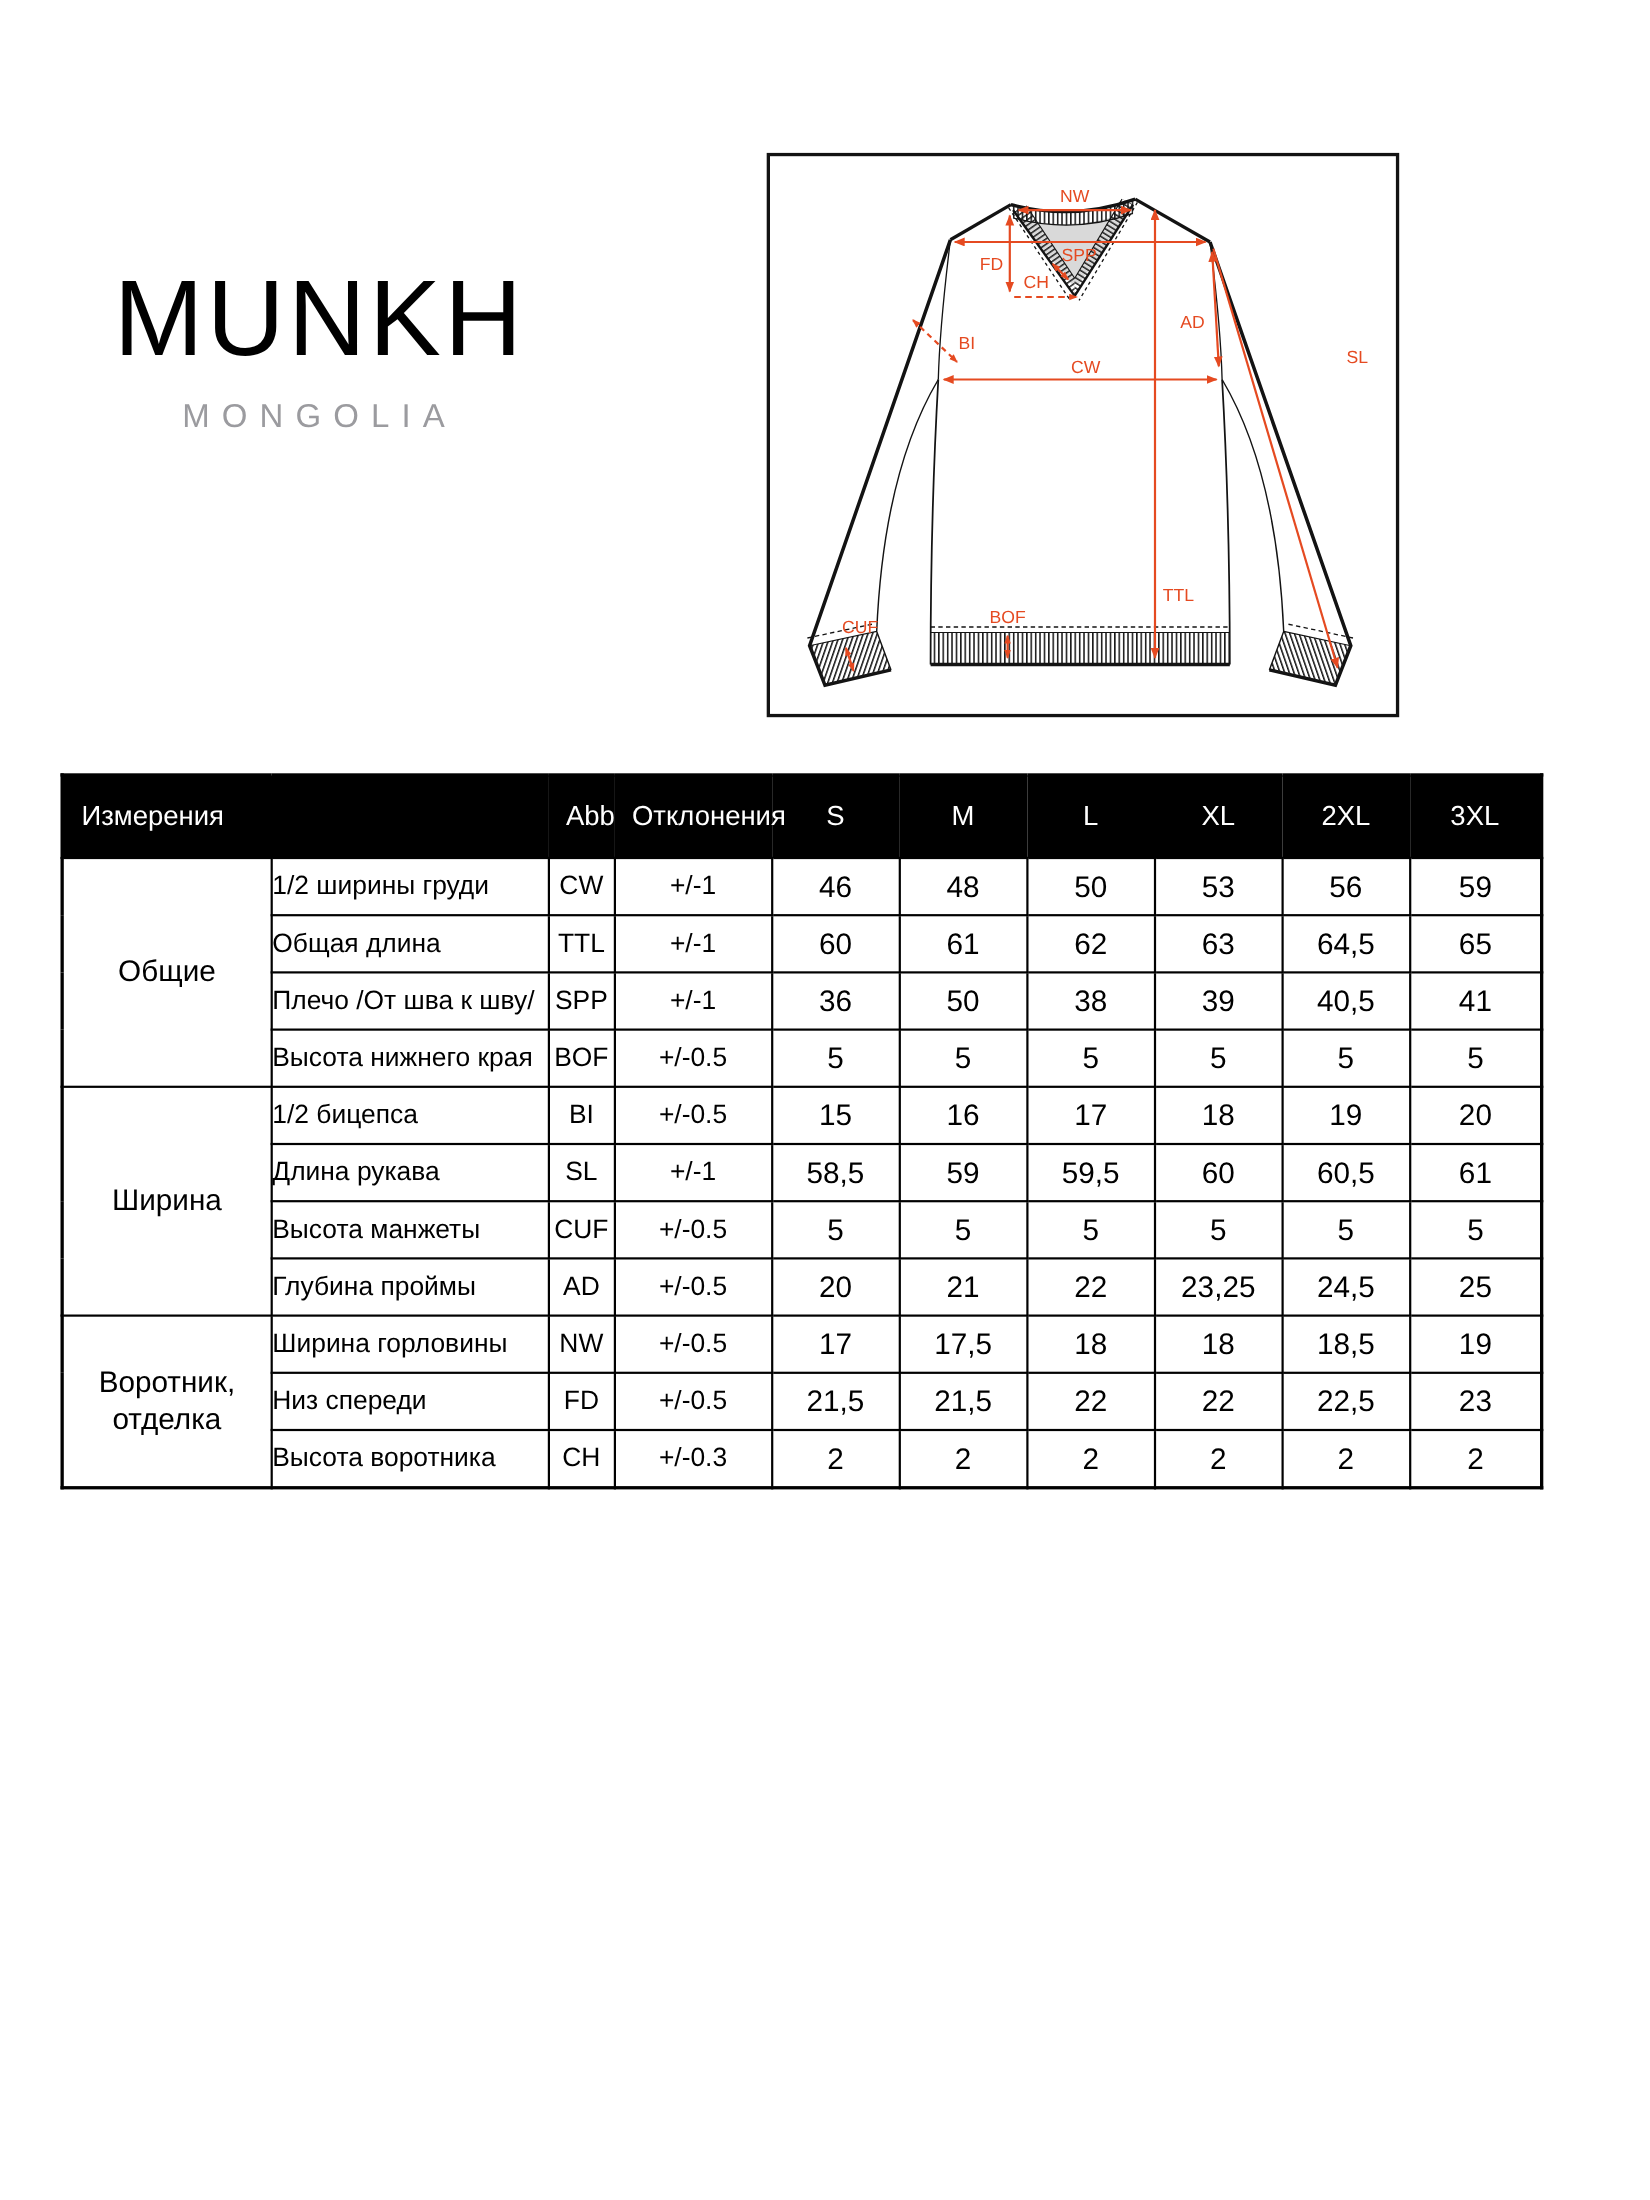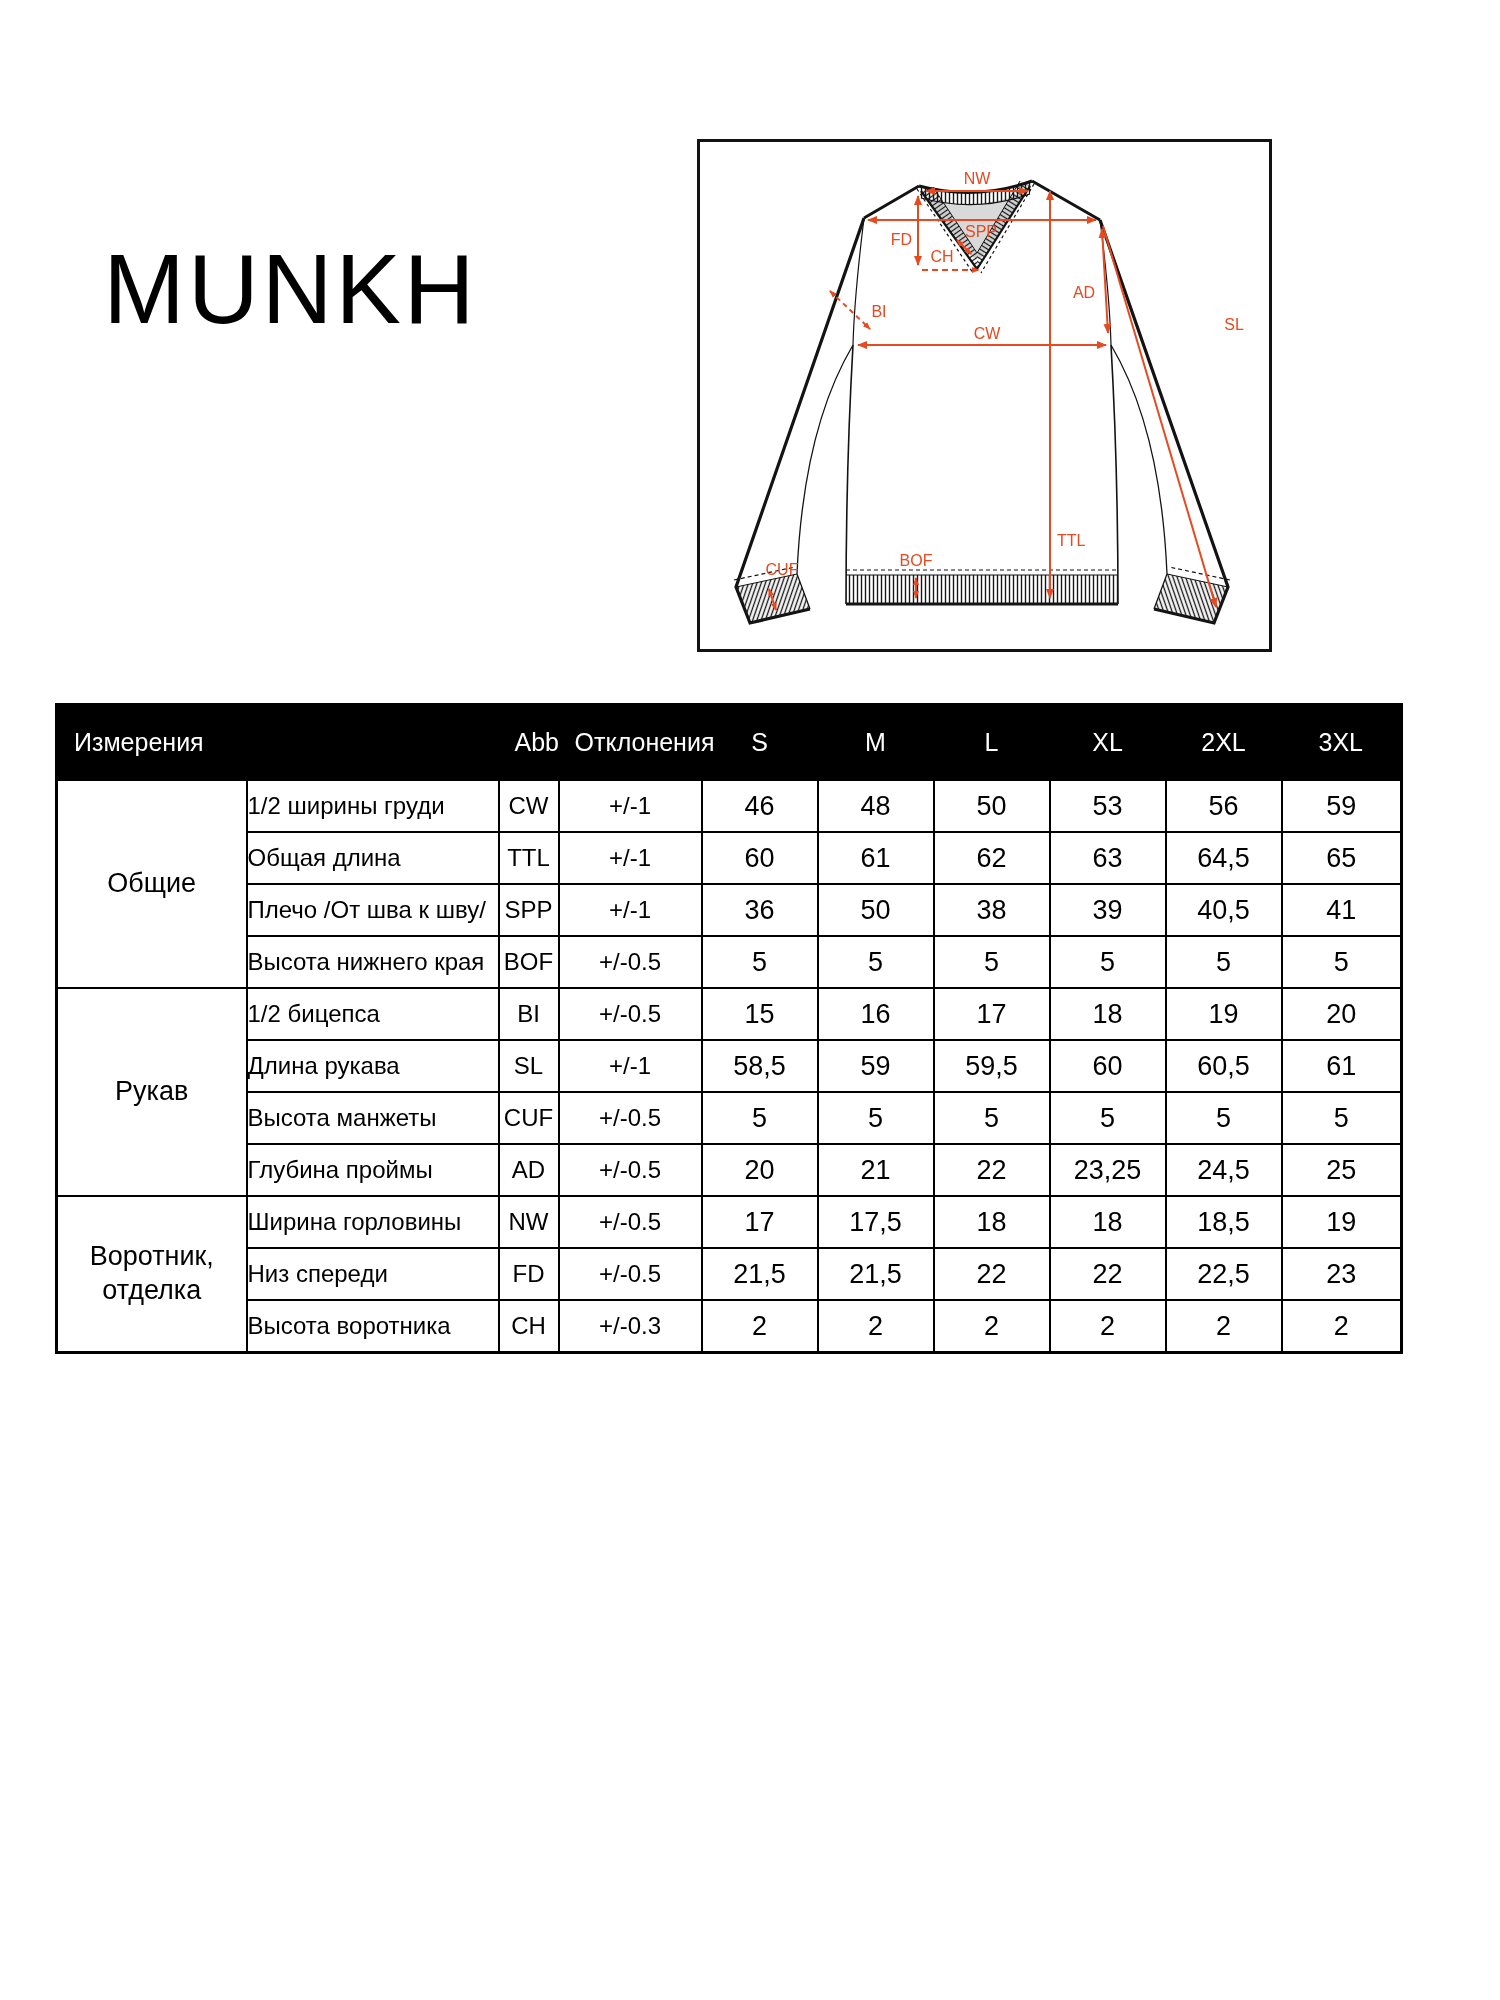--- a/index.html
+++ b/index.html
@@ -32,20 +32,21 @@
   table.size-table tbody td.group{font-size:27px;line-height:1.25;}
   table.size-table tr.group-start td{border-top:1px solid #737373;}
 </style>
 </head>
 <body>
 
 <div class="page">
 
   <div class="brand">
     <div class="brand-name">MUNKH</div>
+    <div class="brand-sub">MONGOLIA</div>
   </div>
 
   <div class="diagram-box">
     <svg viewBox="0 0 569 507" preserveAspectRatio="none">
       <defs>
         <marker id="ar" markerUnits="userSpaceOnUse" markerWidth="12" markerHeight="10" refX="9" refY="4" orient="auto-start-reverse">
           <path d="M0,0 L10,4 L0,8 Z" fill="#e54a21"></path>
         </marker>
         <marker id="arS" markerUnits="userSpaceOnUse" markerWidth="10" markerHeight="8" refX="7" refY="3" orient="auto-start-reverse">
           <path d="M0,0 L8,3 L0,6 Z" fill="#e54a21"></path>
@@ -204,21 +205,21 @@
           <td class="abb">BOF</td>
           <td class="dev">+/-0.5</td>
           <td class="val">5</td>
           <td class="val">5</td>
           <td class="val">5</td>
           <td class="val">5</td>
           <td class="val">5</td>
           <td class="val">5</td>
         </tr>
         <tr class="group-start">
-          <td class="group" rowspan="4">Рукав</td>
+          <td class="group" rowspan="4">Ширина</td>
           <td class="name">1/2 бицепса</td>
           <td class="abb">BI</td>
           <td class="dev">+/-0.5</td>
           <td class="val">15</td>
           <td class="val">16</td>
           <td class="val">17</td>
           <td class="val">18</td>
           <td class="val">19</td>
           <td class="val">20</td>
         </tr>

